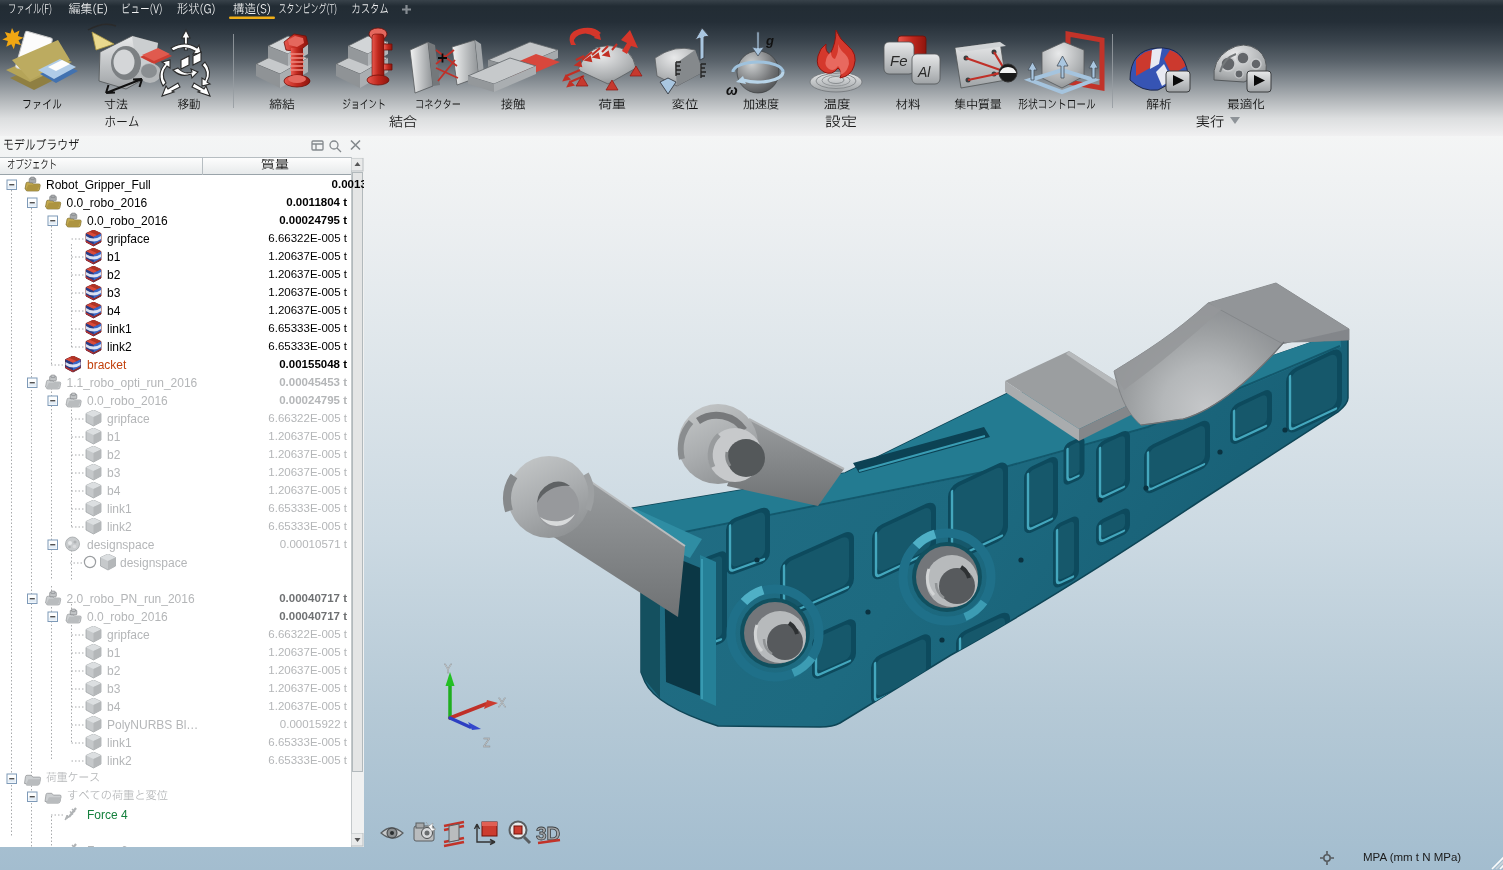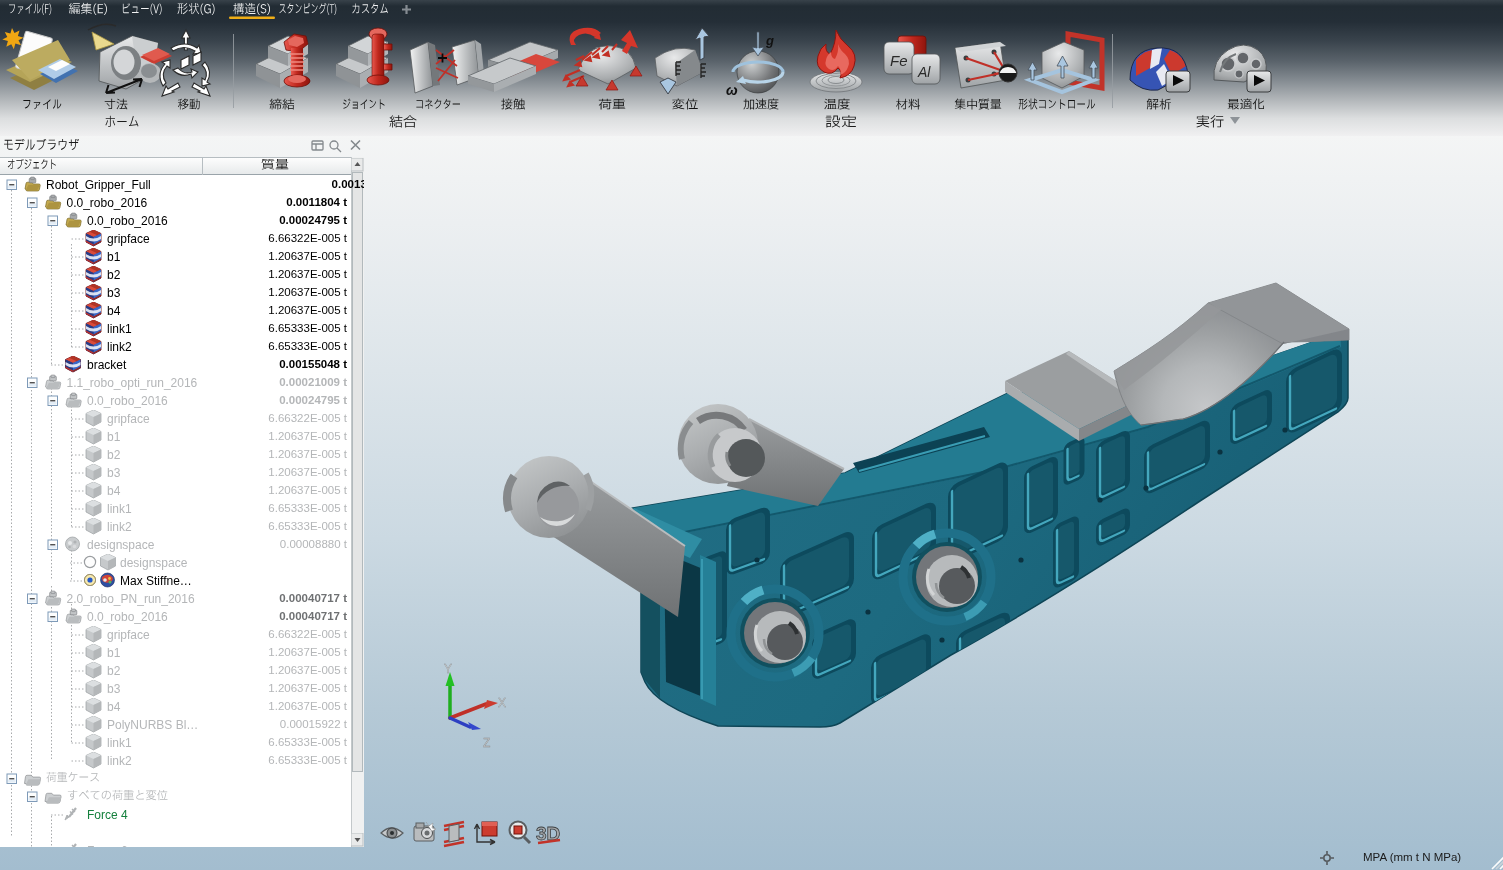--- a/index.html
+++ b/index.html
@@ -483,39 +483,39 @@
 <polygon points="8,0 15.5,3.5 8,7 0.5,3.5" fill="#d94a3a"></polygon>
 <polygon points="8,0 15.5,3.5 11.7,5.2 4.2,1.7" fill="#b03425"></polygon>
 <polygon points="8,7 15.5,3.5 15.5,12 8,16" fill="#3a68c8"></polygon>
 <polygon points="8,7 0.5,3.5 0.5,12 8,16" fill="#283c86"></polygon>
 <path d="M0.5,6 Q8,11 15.5,6 L15.5,9 Q8,14 0.5,9 Z" fill="#e8eef8" opacity="0.92"></path>
 <polygon points="0.5,10.5 8,14.5 8,16 0.5,12" fill="#c03028"></polygon>
 <polygon points="15.5,10.5 8,14.5 8,16 15.5,12" fill="#992619"></polygon>
 </g>
         <line x1="51.0" y1="9" x2="63.0" y2="9" stroke="#a8aaac" stroke-width="1" stroke-dasharray="1.5,2"></line>
       </svg>
-      <span style="position:absolute;left:87.0px;top:2.5px;font:12px 'Liberation Sans';color:#000000;white-space:nowrap">bracket</span>
+      <span style="position:absolute;left:87.0px;top:2.5px;font:12px 'Liberation Sans';color:#c2410c;white-space:nowrap">bracket</span>
       <span style="position:absolute;right:4px;top:2.5px;font:bold 11.5px 'Liberation Sans';color:#000;white-space:nowrap">0.00155048 t</span>
     </div>
     <div style="position:absolute;left:0;top:237.5px;width:351px;height:18px">
       <svg width="351" height="18" style="position:absolute;left:0;top:0">
         <g transform="translate(27.5,4)">
 <rect x="0" y="0" width="9.5" height="9.5" fill="#fdfefe" stroke="#7e9ab8" stroke-width="1"></rect>
 <rect x="1" y="5.5" width="7.5" height="3" fill="#dce8f4" opacity="0.8"></rect>
 <path d="M2.2,4.75 h5.1" stroke="#333" stroke-width="1.2"></path>
         </g>
         <g transform="translate(44.5,1)">
 <path d="M1,12 L2,6.5 q0,-1.3 1.8,-1.3 h4 l1.5,1.8 h5.5 q1.5,0 1.4,1.3 l-0.8,4.2 q-0.2,1.5 -2,1.5 h-9.9 q-1.7,0 -1.5,-1.5 z" fill="#cccfd1" stroke="#97999c" stroke-width="0.7"></path>
 <path d="M2.2,12.2 l2.2,-4.4 h11.3 l-1.6,4.2 q-0.3,1 -1.6,1 h-9 q-1.4,0 -1.3,-0.8 z" fill="#b9bcbe"></path>
 <rect x="5.2" y="1.2" width="6.6" height="4.6" rx="0.8" fill="#c2c5c7" stroke="#74777a" stroke-width="0.6"></rect>
 <rect x="6.6" y="0" width="3.8" height="2.6" rx="0.6" fill="#c2c5c7" stroke="#74777a" stroke-width="0.5"></rect>
         </g>
       </svg>
       <span style="position:absolute;left:66.5px;top:2.5px;font:12px 'Liberation Sans';color:#b4b6b8;white-space:nowrap">1.1_robo_opti_run_2016</span>
-      <span style="position:absolute;right:4px;top:2.5px;font:bold 11.5px 'Liberation Sans';color:#b4b6b8;white-space:nowrap">0.00021009 t</span>
+      <span style="position:absolute;right:4px;top:2.5px;font:bold 11.5px 'Liberation Sans';color:#b4b6b8;white-space:nowrap">0.00045453 t</span>
     </div>
     <div style="position:absolute;left:0;top:255.5px;width:351px;height:18px">
       <svg width="351" height="18" style="position:absolute;left:0;top:0">
         <g transform="translate(48.0,4)">
 <rect x="0" y="0" width="9.5" height="9.5" fill="#fdfefe" stroke="#7e9ab8" stroke-width="1"></rect>
 <rect x="1" y="5.5" width="7.5" height="3" fill="#dce8f4" opacity="0.8"></rect>
 <path d="M2.2,4.75 h5.1" stroke="#333" stroke-width="1.2"></path>
         </g>
         <g transform="translate(65.0,1)">
 <path d="M1,12 L2,6.5 q0,-1.3 1.8,-1.3 h4 l1.5,1.8 h5.5 q1.5,0 1.4,1.3 l-0.8,4.2 q-0.2,1.5 -2,1.5 h-9.9 q-1.7,0 -1.5,-1.5 z" fill="#cccfd1" stroke="#97999c" stroke-width="0.7"></path>
@@ -620,53 +620,35 @@
         </g>
         <g transform="translate(65.0,1)">
 <circle cx="7.5" cy="7" r="7" fill="#c9ccce" stroke="#9a9da0" stroke-width="0.7"></circle>
 <circle cx="5" cy="6" r="2" fill="#e8eaeb"></circle>
           <circle cx="10" cy="5" r="1.6" fill="#b0b3b5"></circle>
 <circle cx="9.5" cy="9.5" r="1.8" fill="#dadcde"></circle>
           <circle cx="4.5" cy="10" r="1.3" fill="#b0b3b5"></circle>
         </g>
       </svg>
       <span style="position:absolute;left:87.0px;top:2.5px;font:12px 'Liberation Sans';color:#b4b6b8;white-space:nowrap">designspace</span>
-      <span style="position:absolute;right:4px;top:2.5px;font:normal 11.5px 'Liberation Sans';color:#b4b6b8;white-space:nowrap">0.00008880 t</span>
+      <span style="position:absolute;right:4px;top:2.5px;font:normal 11.5px 'Liberation Sans';color:#b4b6b8;white-space:nowrap">0.00010571 t</span>
     </div>
     <div style="position:absolute;left:0;top:417.5px;width:351px;height:18px">
       <svg width="351" height="18" style="position:absolute;left:0;top:0">
         <g transform="translate(84,2)">
           <circle cx="6" cy="6" r="5.6" fill="#fdfdfd" stroke="#9a9da0" stroke-width="1.2"></circle>
         </g>
         <g transform="translate(100,0)">
 <polygon points="8,0 15.5,3.5 15.5,12 8,16 0.5,12 0.5,3.5" fill="#c6c9cb" stroke="#9a9da0" stroke-width="0.7"></polygon>
 <polygon points="8,0 15.5,3.5 8,7 0.5,3.5" fill="#dcdfe1"></polygon>
 <polygon points="8,7 15.5,3.5 15.5,12 8,16" fill="#b4b7b9"></polygon>
         </g>
         <line x1="70" y1="9" x2="83.5" y2="9" stroke="#a8aaac" stroke-width="1" stroke-dasharray="1.5,2"></line>
       </svg>
       <span style="position:absolute;left:120px;top:2.5px;font:12px 'Liberation Sans';color:#b4b6b8;white-space:nowrap">designspace</span>
-    </div>
-    <div style="position:absolute;left:0;top:435.5px;width:351px;height:18px">
-      <svg width="351" height="18" style="position:absolute;left:0;top:0">
-        <g transform="translate(84,2)">
-          <circle cx="6" cy="6" r="5.6" fill="#f6e9b0" stroke="#c9a227" stroke-width="1"></circle>
-<circle cx="6" cy="6" r="5.6" fill="none" stroke="#8a8d8f" stroke-width="0.8"></circle>
-<circle cx="6" cy="6" r="2.6" fill="#2458c8"></circle>
-        </g>
-        <g transform="translate(100,1)">
-<circle cx="7.5" cy="7" r="7" fill="#2e4fa3" stroke="#1a2a5a" stroke-width="0.6"></circle>
-<path d="M2,4 q5,-4 9,-1 q3,2 1,5 q-4,3 -8,1 q-3,-2 -2,-5 z" fill="#d04437"></path>
-<circle cx="5" cy="7" r="1.8" fill="#e8e8e8"></circle>
-          <circle cx="9.5" cy="5.5" r="1.4" fill="#f0c040"></circle>
-<circle cx="10" cy="9" r="1.5" fill="#58b058"></circle>
-        </g>
-        <line x1="70" y1="9" x2="83.5" y2="9" stroke="#a8aaac" stroke-width="1" stroke-dasharray="1.5,2"></line>
-      </svg>
-      <span style="position:absolute;left:120px;top:2.5px;font:12px 'Liberation Sans';color:#000;white-space:nowrap">Max Stiffne…</span>
     </div>
     <div style="position:absolute;left:0;top:453.5px;width:351px;height:18px">
       <svg width="351" height="18" style="position:absolute;left:0;top:0">
         <g transform="translate(27.5,4)">
 <rect x="0" y="0" width="9.5" height="9.5" fill="#fdfefe" stroke="#7e9ab8" stroke-width="1"></rect>
 <rect x="1" y="5.5" width="7.5" height="3" fill="#dce8f4" opacity="0.8"></rect>
 <path d="M2.2,4.75 h5.1" stroke="#333" stroke-width="1.2"></path>
         </g>
         <g transform="translate(44.5,1)">
 <path d="M1,12 L2,6.5 q0,-1.3 1.8,-1.3 h4 l1.5,1.8 h5.5 q1.5,0 1.4,1.3 l-0.8,4.2 q-0.2,1.5 -2,1.5 h-9.9 q-1.7,0 -1.5,-1.5 z" fill="#cccfd1" stroke="#97999c" stroke-width="0.7"></path>

